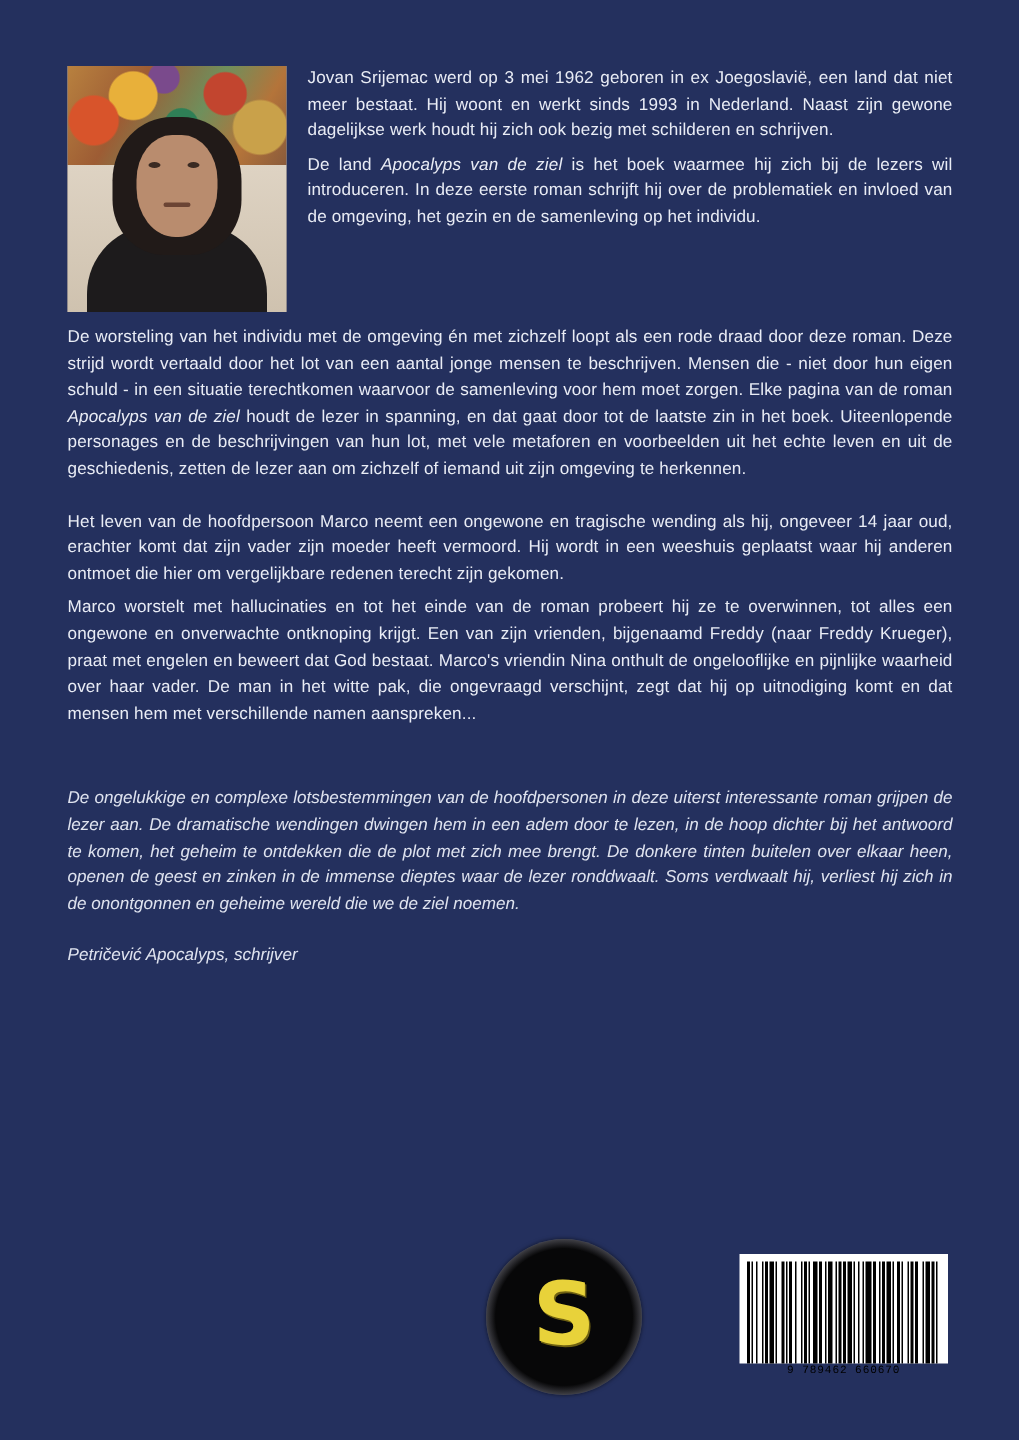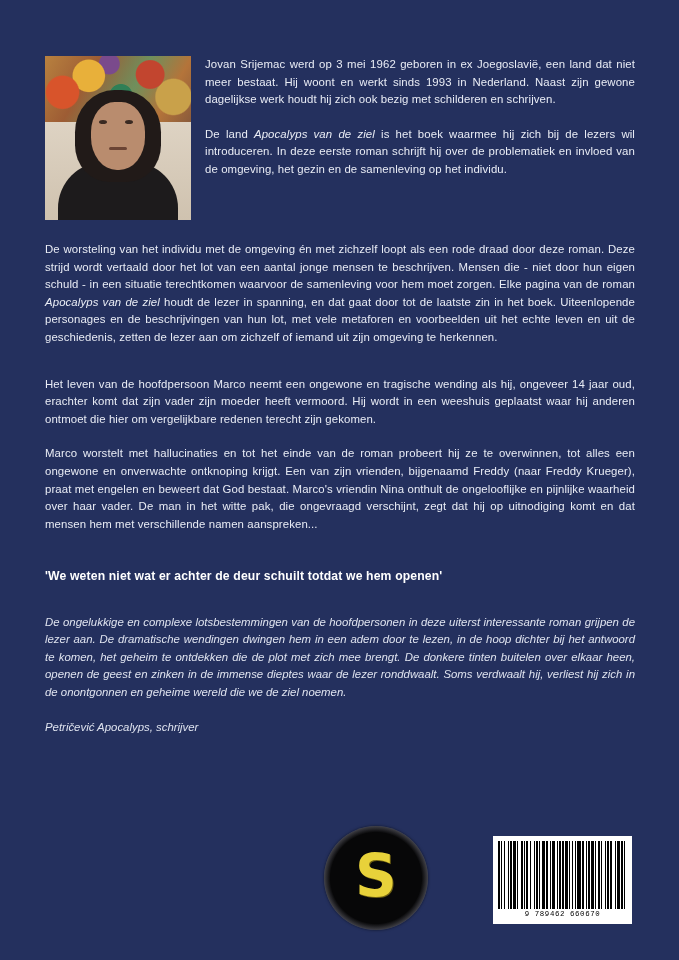--- a/index.html
+++ b/index.html
@@ -107,21 +107,21 @@
     left: 50%;
     transform: translateX(-50%);
     bottom: 70px;
     width: 18px;
     height: 3px;
     background: #6b4434;
     border-radius: 3px;
   }
 
   p.body-text {
-    margin: 12px 0 0 0;
+    margin: 0 0 0 0;
     color: #e9ecf5;
     font-size: 11.4px;
     line-height: 17.6px;
     text-align: justify;
     letter-spacing: 0.1px;
   }
   .para-gap {
     height: 17px;
   }
   .para-gap-sm {
@@ -178,21 +178,21 @@
     color: #e8d23a;
     text-shadow: 1px 1px 0 #6e6012;
     transform: translateY(-2px);
   }
 
   .barcode-box {
     position: absolute;
     left: 493px;
     top: 836px;
     width: 139px;
-    height: 88px;
+    height: 73px;
     background: #ffffff;
     padding: 5px 5px 2px 5px;
     box-sizing: border-box;
   }
   .bars {
     display: flex;
     align-items: flex-end;
     height: 68px;
     width: 100%;
     gap: 0;
@@ -252,21 +252,20 @@
 
     <div class="para-gap-sm"></div>
 
     <p class="body-text">Marco worstelt met hallucinaties en tot het einde van de roman probeert hij ze te overwinnen, tot alles een ongewone en onverwachte ontknoping krijgt. Een van zijn vrienden, bijgenaamd Freddy (naar Freddy Krueger), praat met engelen en beweert dat God bestaat. Marco's vriendin Nina onthult de ongelooflijke en pijnlijke waarheid over haar vader. De man in het witte pak, die ongevraagd verschijnt, zegt dat hij op uitnodiging komt en dat mensen hem met verschillende namen aanspreken...</p>
 
     <div class="para-gap-sm"></div>
 
 
     <div class="para-gap"></div>
 
-    <p class="pull-quote">'We weten niet wat er achter de deur schuilt totdat we hem openen'</p>
 
     <div class="para-gap"></div>
 
     <p class="review-text">De ongelukkige en complexe lotsbestemmingen van de hoofdpersonen in deze uiterst interessante roman grijpen de lezer aan. De dramatische wendingen dwingen hem in een adem door te lezen, in de hoop dichter bij het antwoord te komen, het geheim te ontdekken die de plot met zich mee brengt. De donkere tinten buitelen over elkaar heen, openen de geest en zinken in de immense dieptes waar de lezer ronddwaalt. Soms verdwaalt hij, verliest hij zich in de onontgonnen en geheime wereld die we de ziel noemen.</p>
 
     <div class="para-gap"></div>
 
     <p class="review-author">Petričević Apocalyps, schrijver</p>
 
   </div>

